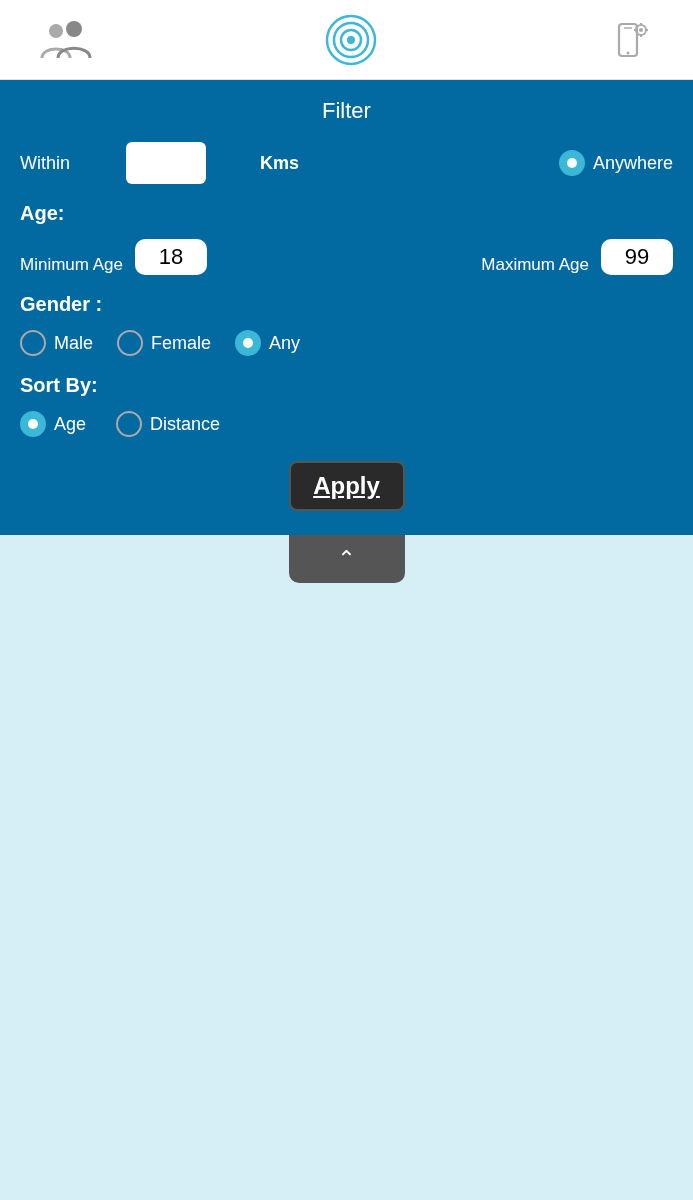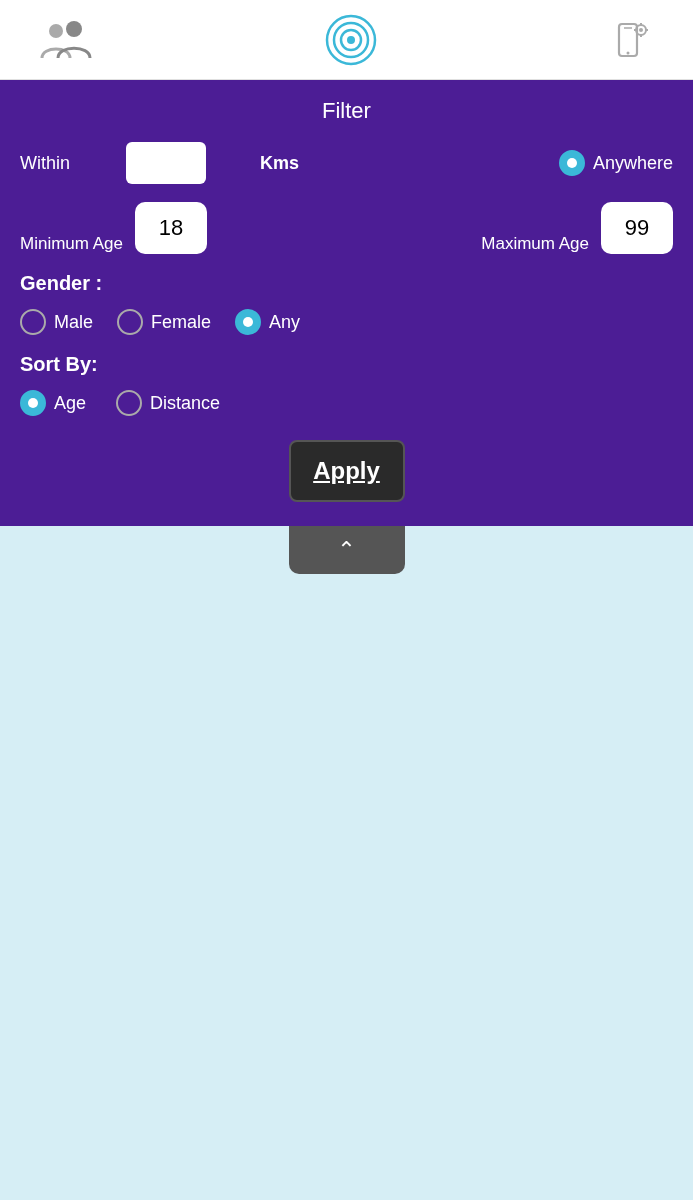--- a/index.html
+++ b/index.html
@@ -43,21 +43,21 @@
 
     
     .device-icon {
       width: 44px;
       height: 44px;
     }
 
     
     .filter-panel {
       width: 100%;
-      background: #4c1d95;
+      background: #0369a1;
       padding: 18px 20px 24px 20px;
     }
 
     .filter-title {
       color: #ffffff;
       font-size: 22px;
       font-weight: 400;
       text-align: center;
       margin-bottom: 18px;
     }
@@ -161,21 +161,21 @@
     }
 
     .age-field-label {
       color: #ffffff;
       font-size: 17px;
       margin-right: 12px;
     }
 
     .age-input {
       width: 72px;
-      height: 52px;
+      height: 36px;
       background: #ffffff;
       border: none;
       border-radius: 10px;
       font-size: 22px;
       font-weight: 500;
       text-align: center;
       outline: none;
     }
 
     .age-spacer {
@@ -231,21 +231,21 @@
 
     
     .apply-btn-container {
       display: flex;
       justify-content: center;
       margin-top: 8px;
     }
 
     .apply-btn {
       width: 116px;
-      height: 62px;
+      height: 50px;
       background: #2a2a2a;
       border: 2px solid #555555;
       border-radius: 8px;
       color: #ffffff;
       font-size: 24px;
       font-weight: 700;
       text-decoration: underline;
       cursor: pointer;
       display: flex;
       align-items: center;
@@ -335,20 +335,21 @@
     <span class="distance-label">Within</span>
     <input class="distance-input" type="text" value="" style="">
     <span class="kms-label">Kms</span>
     <div class="anywhere-group">
       <div class="radio-dot active"></div>
       <span class="anywhere-label">Anywhere</span>
     </div>
   </div>
 
   <div class="age-section">
+    <div class="section-label">Age:</div>
     <div class="age-row">
       <div class="age-field-group">
         <span class="age-field-label">Minimum Age</span>
         <input class="age-input" type="text" value="18" style="">
       </div>
       <div class="age-spacer"></div>
       <div class="age-field-group">
         <span class="age-field-label">Maximum Age</span>
         <input class="age-input" type="text" value="99" style="">
       </div>

